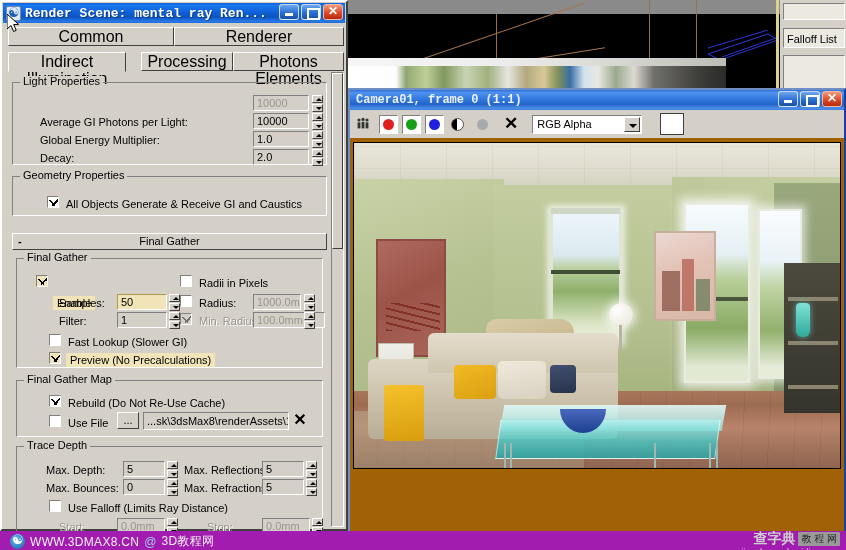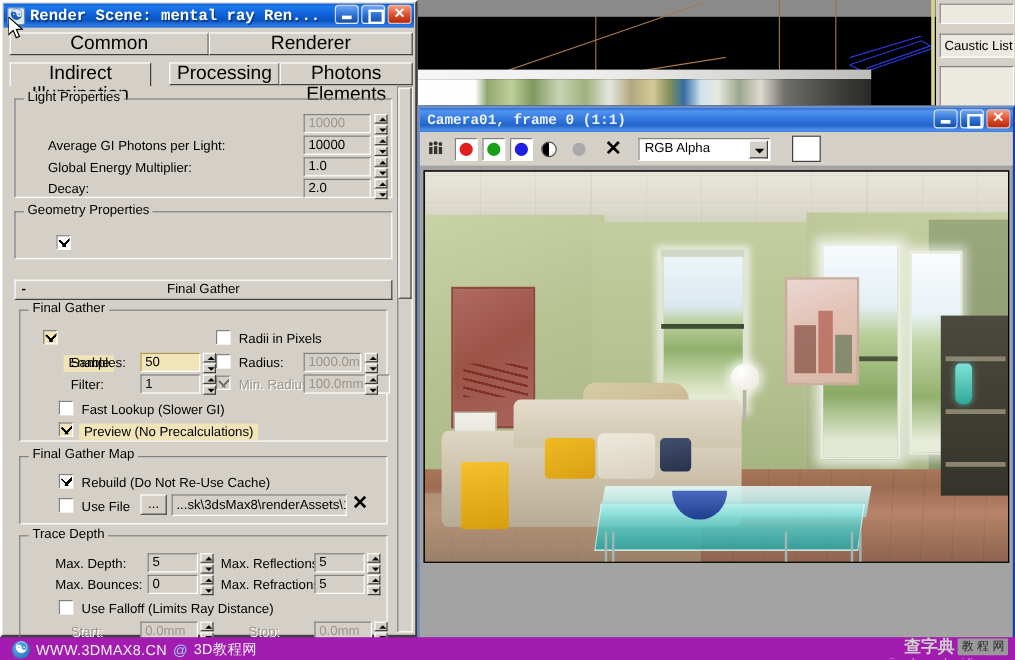--- a/index.html
+++ b/index.html
@@ -162,21 +162,21 @@
     font-size:11px; text-align:center; line-height:14px;
   }
   .x-btn {
     position:absolute; width:18px; height:18px; background:#d4d0c8;
     font-size:16px; font-weight:bold; text-align:center; line-height:16px;
   }
 
   
   #rfw {
     position:absolute; left:348px; top:88px; width:498px; height:460px;
-    background:#a3a3a3;
+    background:#a16207;
     border:2px solid; border-color:#6f8fc4 #20409a #20409a #6f8fc4;
   }
   #rfw .titlebar2 {
     height:20px; margin:0; display:flex; align-items:center; padding:0 2px; position:relative;
     background:linear-gradient(180deg,#2f72d8 0%,#4f92ef 14%,#2f74dc 50%,#2364c8 72%,#4e8fe8 92%,#3a7ade 100%);
   }
   #rfw .tb-title2 {
     color:#eaf1fb; font-family:"Liberation Mono", monospace; font-size:12px; font-weight:bold;
     margin-left:4px; white-space:nowrap;
   }
@@ -396,21 +396,21 @@
           <path d="M244 40 q20 -24 44 -4"></path>
         </g>
       </svg>
       <div class="dark"></div>
       <div class="yellow-edge2"></div>
     </div>
 
     <div class="right-panel-bg">
       <div class="rp-box" style="left:3px;top:3px;width:62px;height:17px;"></div>
       <div class="rp-box" style="left:3px;top:28px;width:62px;height:20px;">
-        <span class="lbl" style="position:absolute;left:3px;top:4px;">Caustic List</span>
+        <span class="lbl" style="position:absolute;left:3px;top:4px;">Falloff List</span>
       </div>
       <div class="rp-box" style="left:3px;top:55px;width:62px;height:36px;"></div>
     </div>
   </div>
 
   <div id="render-dialog">
 
     <div class="titlebar">
       <div class="tb-icon"></div>
       <div class="tb-title">Render Scene: mental ray Ren...</div>
@@ -478,20 +478,21 @@
       <div class="field" style="left:240px;top:66px;width:56px;">2.0</div>
       <div class="spin" style="left:299px;top:66px;">
           <i></i>
           <i></i>
         </div>
     </div>
 
     <div class="group" style="left:10px; top:174px; width:315px; height:40px;">
       <span class="glabel">Geometry Properties</span>
       <div class="cbx on" style="left:34px;top:19px;"></div>
+      <span class="lbl" style="position:absolute;left:53px;top:21px;">All Objects Generate &amp; Receive GI and Caustics</span>
     </div>
 
     <div class="rollout-head" style="left:10px; top:231px; width:315px;">
       <span class="minus">-</span>
       <span>Final Gather</span>
     </div>
 
     <div class="group" style="left:14px; top:256px; width:307px; height:110px;">
       <span class="glabel">Final Gather</span>
 

